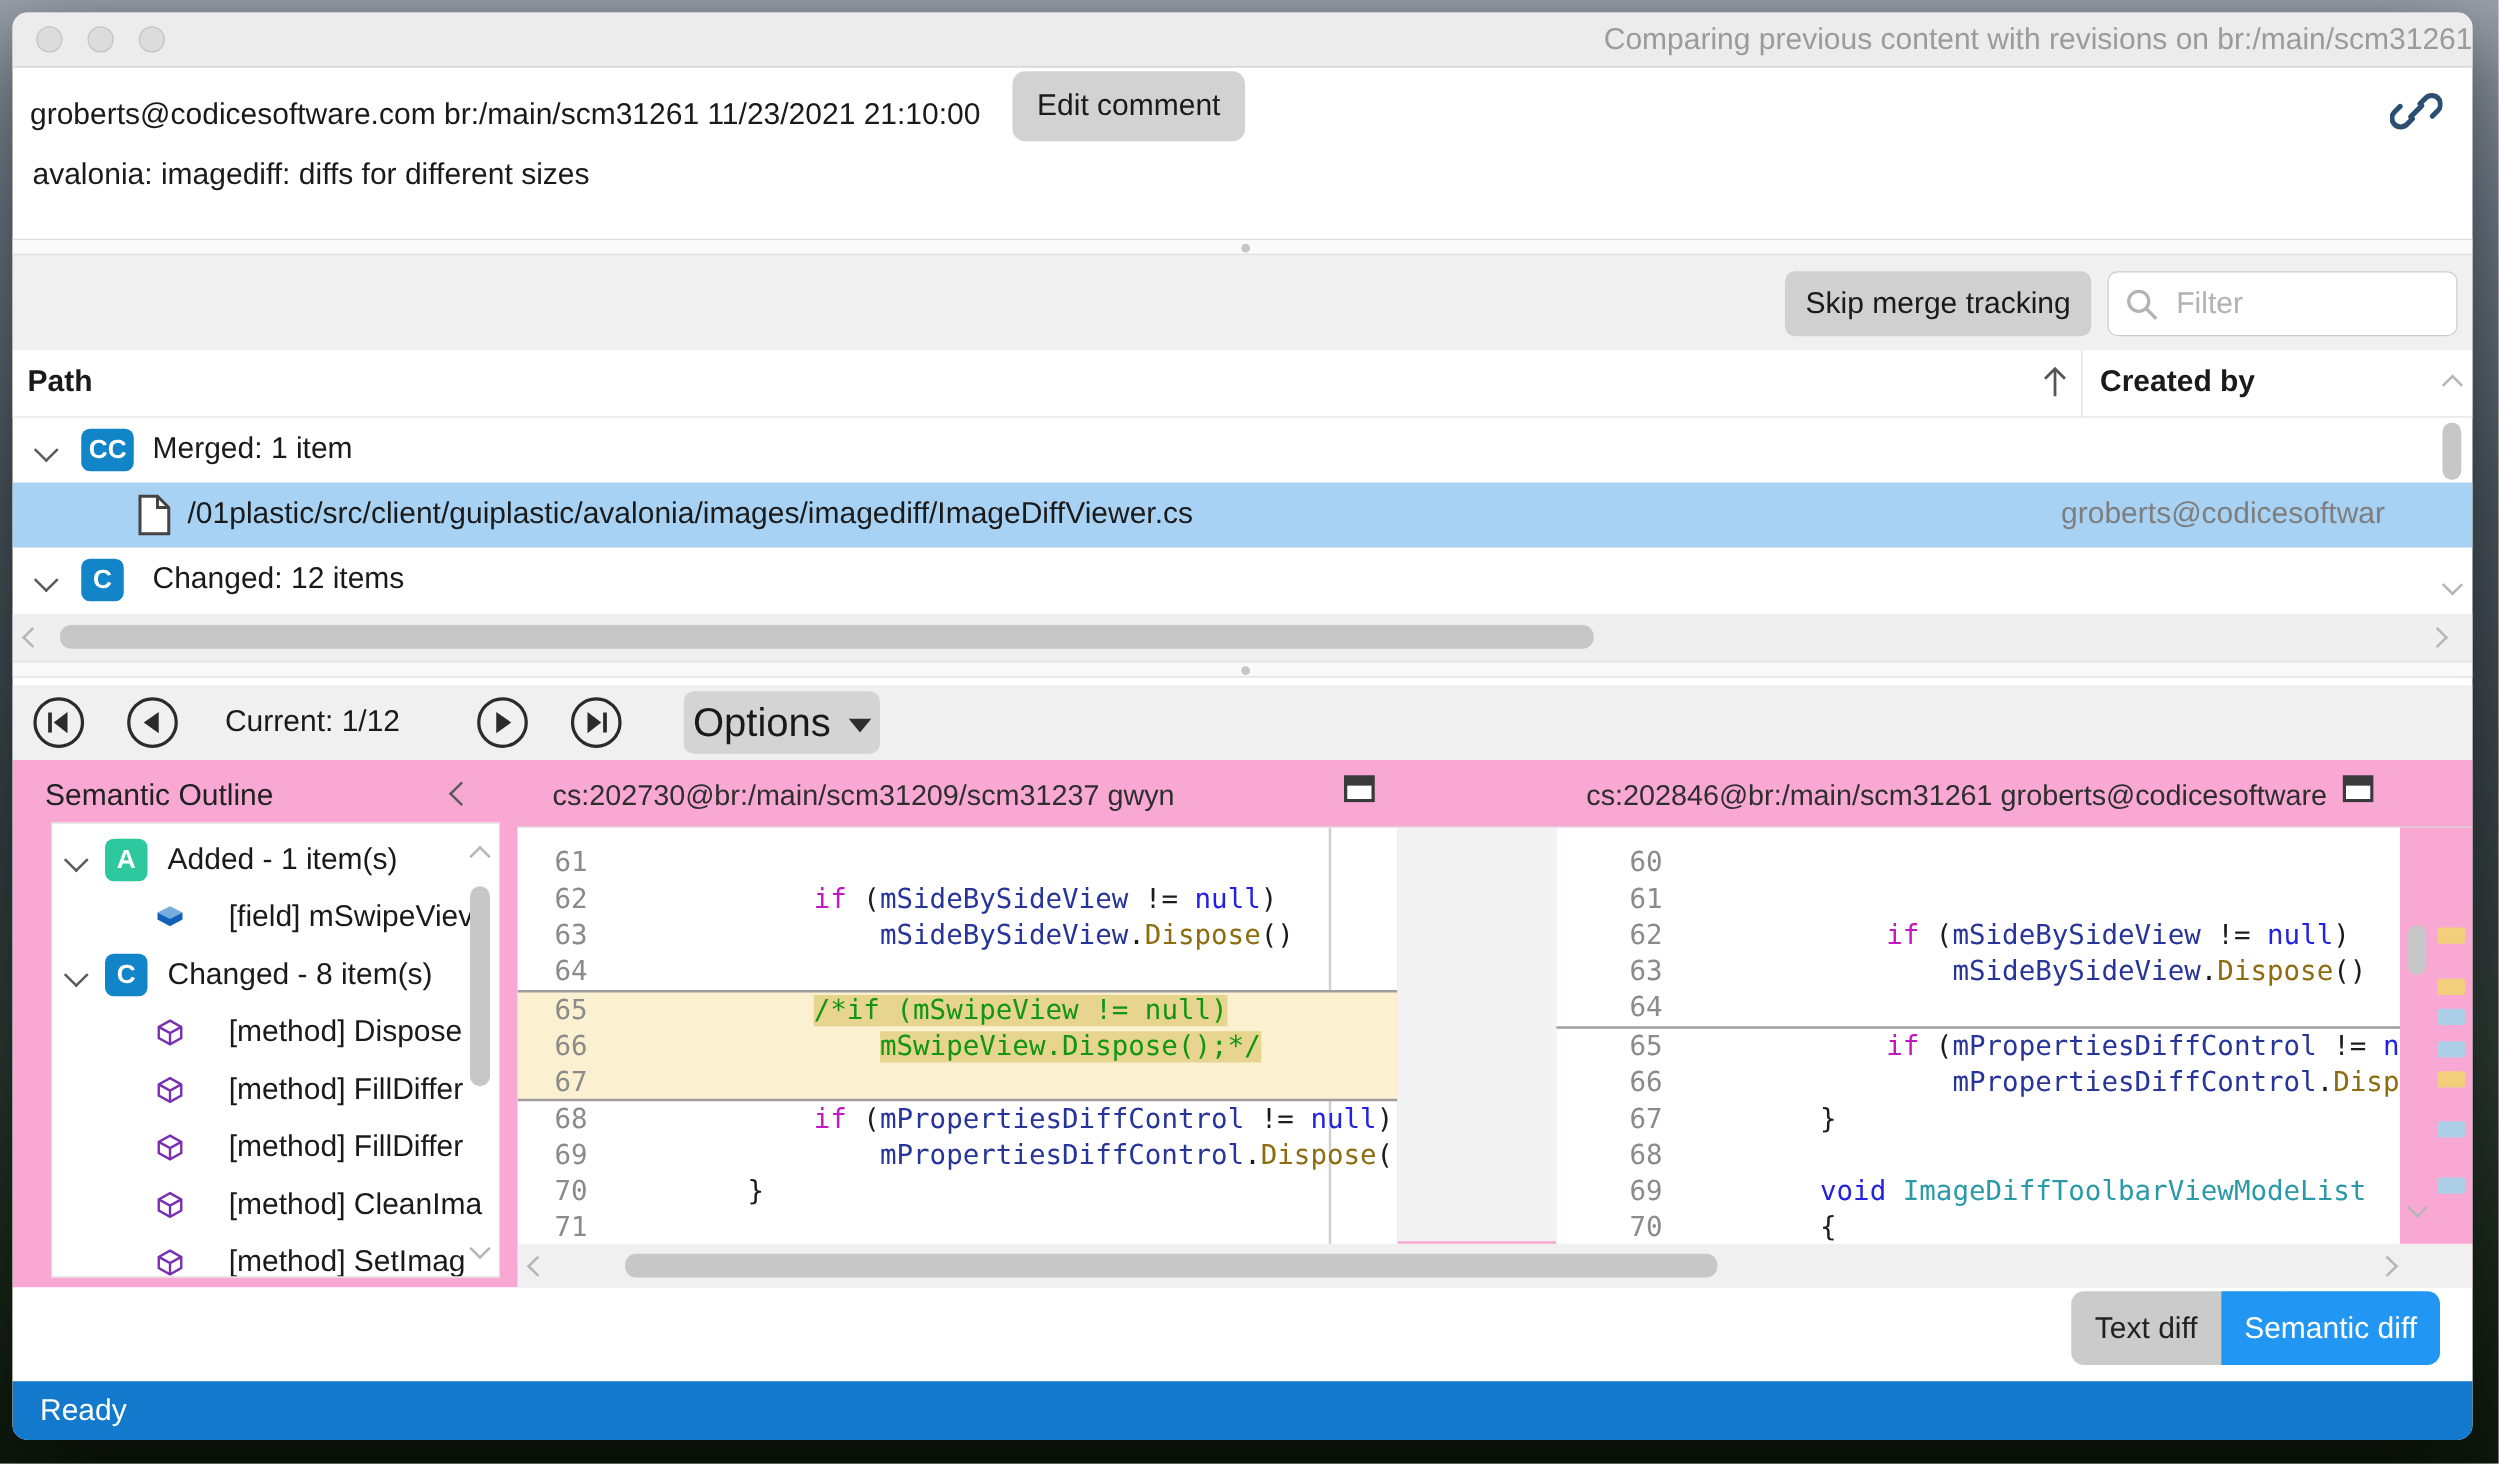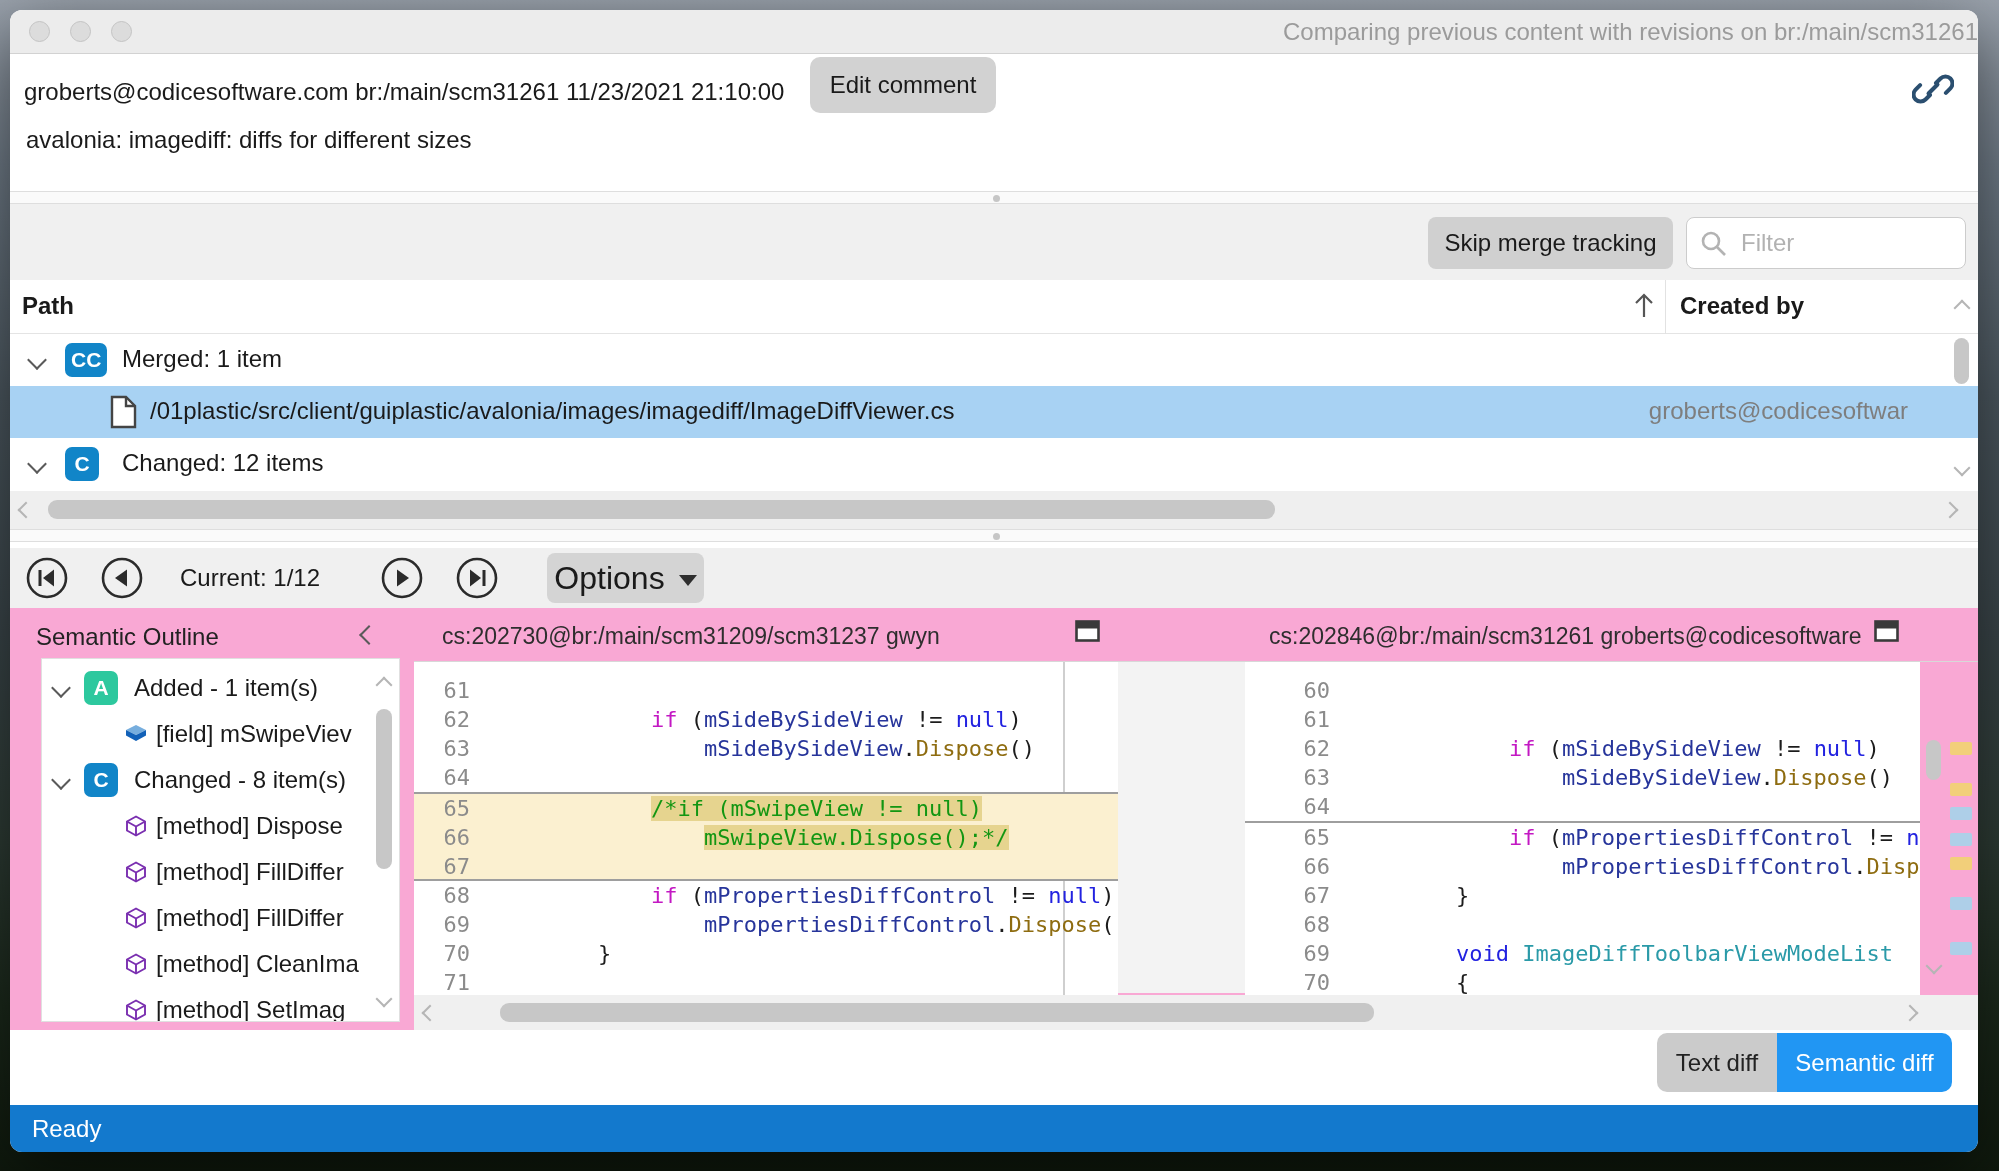--- a/index.html
+++ b/index.html
@@ -64,21 +64,21 @@
   #main{position:absolute;left:0;top:598px;width:100%;height:422px;background:#f9a8d4;}
   #outline-title{position:absolute;left:26px;top:15px;font-size:24px;color:#222;}
   #outline-collapse{position:absolute;left:352px;top:20px;}
   #outline-panel{position:absolute;left:31px;top:50px;width:359px;height:364px;background:#fff;border:1px solid #e0e0e0;
     box-sizing:border-box;overflow:hidden;}
   .orow{height:46px;display:flex;align-items:center;white-space:nowrap;}
   .orow.g .chev{margin-left:12px;}
   .orow.g .badge{margin-left:16px;}
   .orow.g .olabel{margin-left:16px;}
   .orow.i{padding-left:82px;}
-  .orow.i .olabel{margin-left:8px;}
+  .orow.i .olabel{margin-left:35px;}
   .olabel{font-size:24px;color:#1a1a1a;}
   #hdr-border{position:absolute;left:404px;top:53px;width:1564px;height:1px;background:#d8d8d8;}
   .pane-hdr{position:absolute;top:15px;font-size:23px;color:#2e2e2e;white-space:nowrap;}
   .pane-icon{position:absolute;top:12px;}
   
   #left-pane{position:absolute;left:404px;top:54px;width:704px;height:331px;background:#fff;overflow:hidden;padding-top:14px;box-sizing:content-box;}
   #left-border{position:absolute;left:649px;top:0;width:2px;height:345px;background:#cfcfcf;}
   #gap{position:absolute;left:1108px;top:54px;width:127px;height:331px;background:#f3f3f3;}
   #right-pane{position:absolute;left:1235px;top:54px;width:675px;height:331px;background:#fff;overflow:hidden;padding-top:14px;}
   .crow{position:relative;height:29px;line-height:29px;display:flex;white-space:pre;overflow:hidden;

